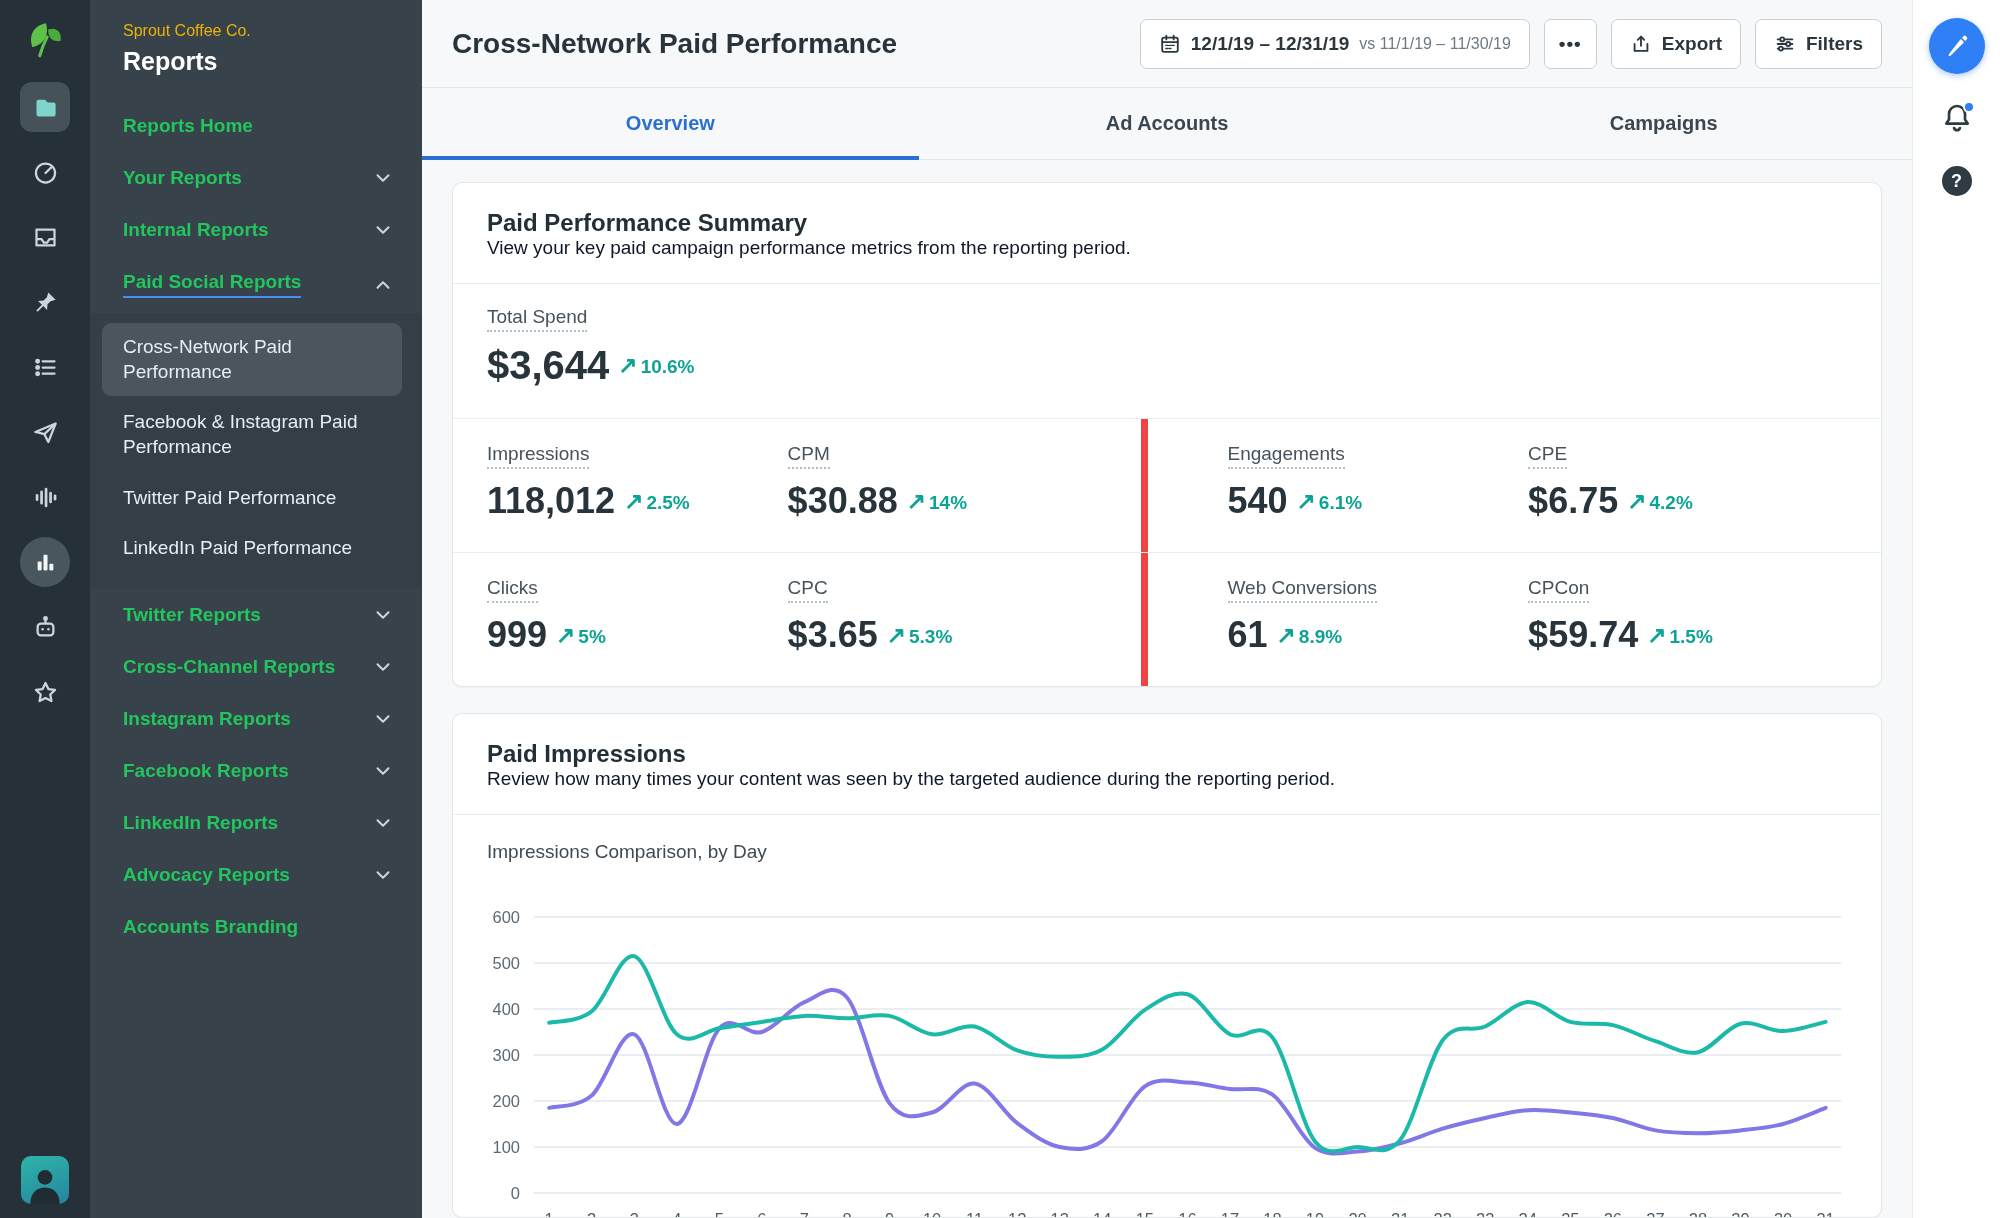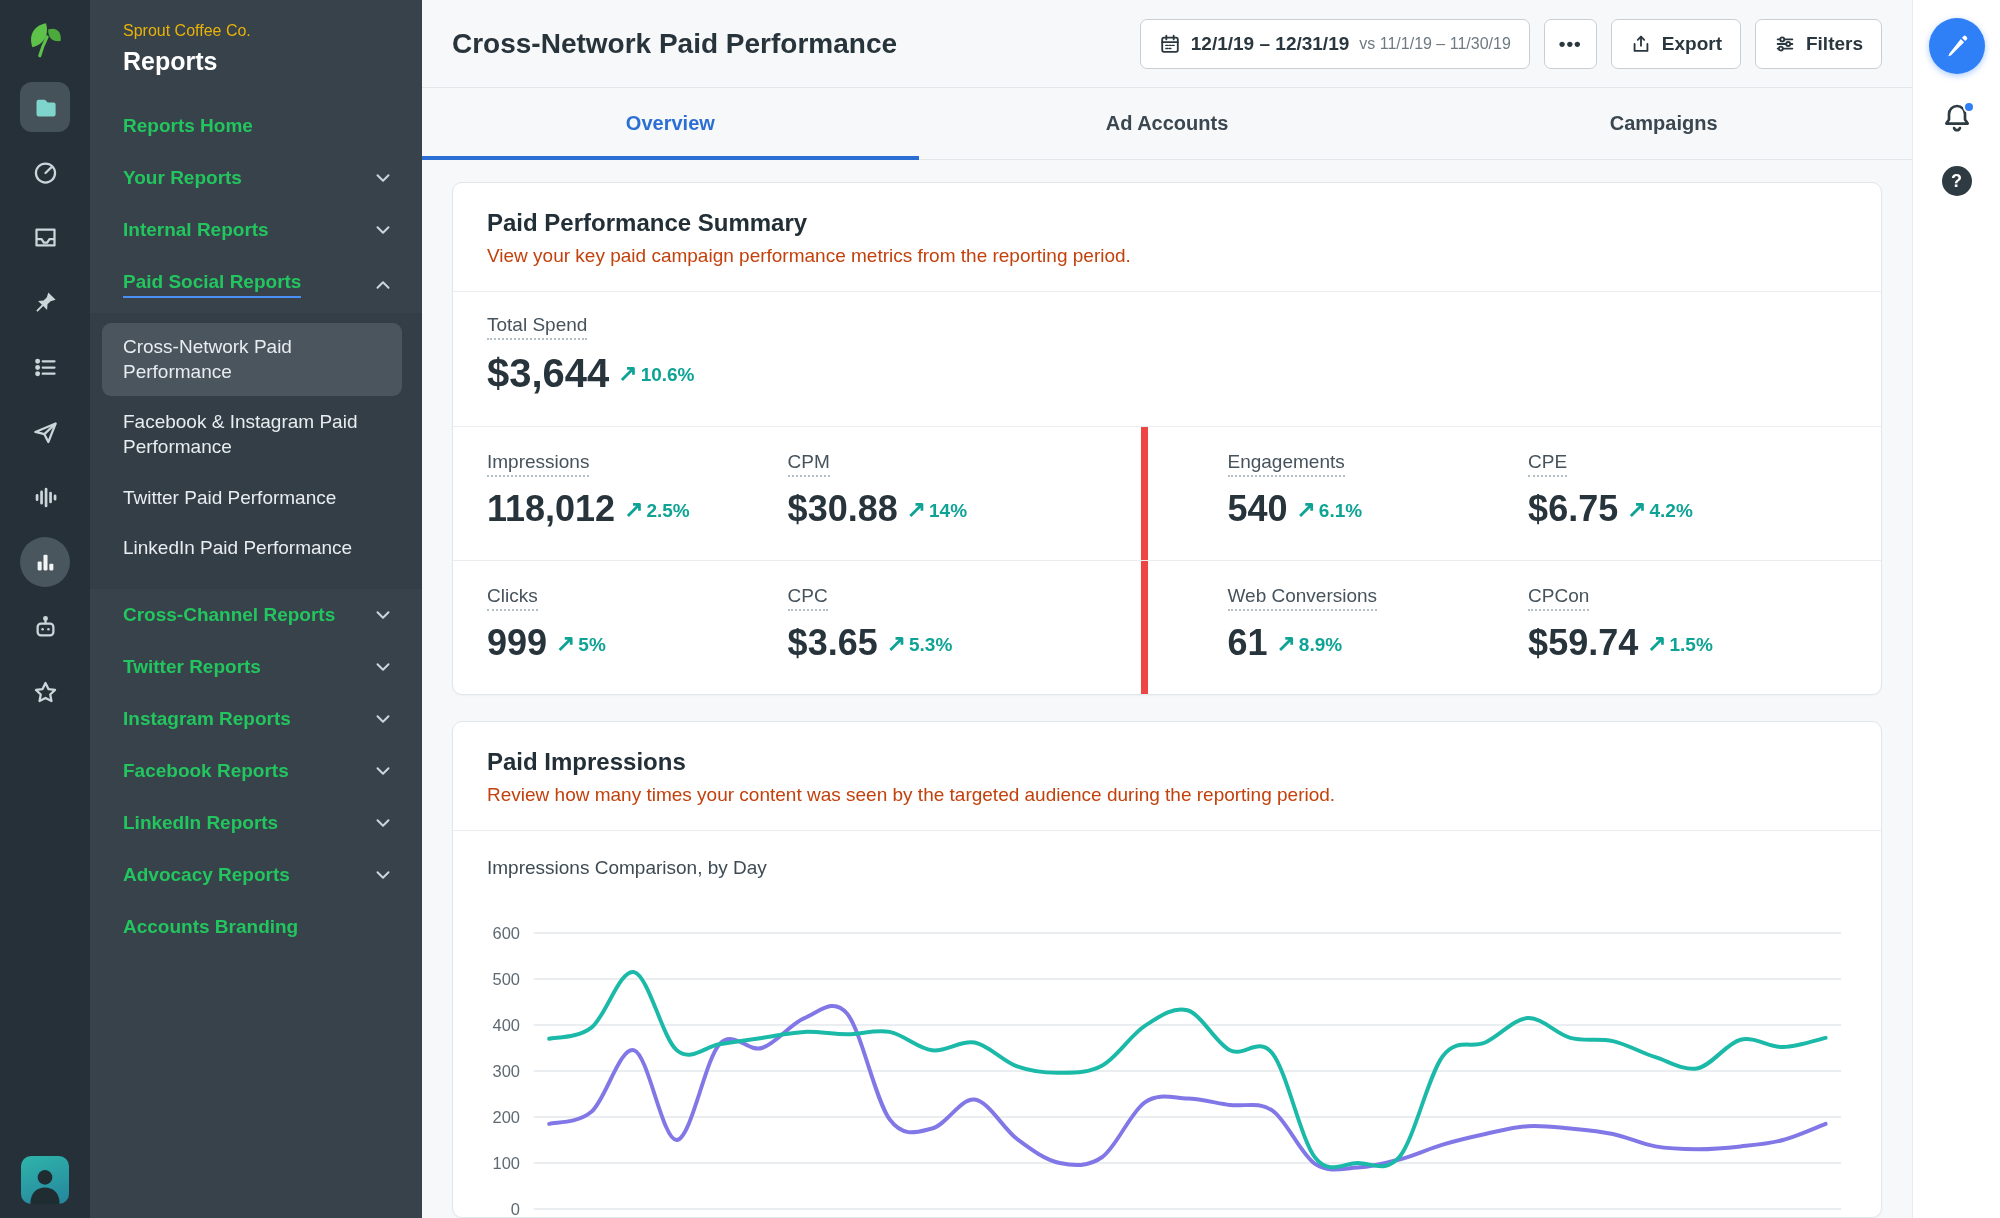--- a/index.html
+++ b/index.html
@@ -41,21 +41,21 @@
 
   .tabs { display: flex; height: 72px; flex-shrink: 0; border-bottom: 1px solid #e2e7ea; }
   .tab { flex: 1; display: flex; align-items: center; justify-content: center; font-size: 20px; font-weight: bold; color: #3a4750; position: relative; cursor: pointer; }
   .tab.active { color: #2c6fd4; }
   .tab.active::after { content: ""; position: absolute; left: 0; right: 0; bottom: -1px; height: 4px; background: #2c6fd4; }
 
   .content { flex: 1; overflow: hidden; padding: 22px 30px 0; display: flex; flex-direction: column; gap: 26px; }
   .card { background: #fff; border: 1px solid #e2e7ea; border-radius: 10px; box-shadow: 0 1px 2px rgba(20,30,40,.04); }
   .card-head { padding: 26px 34px 24px; border-bottom: 1px solid #e9edef; }
   .card-title { font-size: 24px; font-weight: bold; color: #222f36; }
-  .card-sub { font-size: 19px; color: #c2410c; margin-top: 8px; }
+  .card-sub { font-size: 19px; color: #0f172a; margin-top: 0; }
 
   .total-row { padding: 22px 34px 30px; border-bottom: 1px solid #e9edef; }
   .metric-label { display: inline-block; font-size: 19px; color: #46535c; border-bottom: 2px dotted #b3bec5; padding-bottom: 2px; cursor: help; }
   .value-row { margin-top: 11px; display: flex; align-items: center; gap: 9px; }
   .total-value { font-size: 40px; font-weight: bold; color: #28343b; }
   .metric .value { font-size: 36px; font-weight: bold; color: #28343b; }
   .delta { color: #0fa396; font-size: 19px; font-weight: bold; display: inline-flex; align-items: baseline; gap: 3px; }
   .delta .arrow { font-size: 23px; }
 
   .m-row { display: flex; }
@@ -196,27 +196,27 @@
       </div>
       <div class="sub-item">
         <span>Twitter Paid Performance</span>
       </div>
       <div class="sub-item">
         <span>LinkedIn Paid Performance</span>
       </div>
     </div>
 
     <div class="sb-item">
+      <span class="lbl">Twitter Reports</span>
+      <svg class="chev" viewBox="0 0 24 24">
+          <path d="M6 9 l6 6 6-6" fill="none" stroke="currentColor" stroke-width="2.2" stroke-linecap="round" stroke-linejoin="round"></path>
+        </svg>
+    </div>
+    <div class="sb-item">
       <span class="lbl">Cross-Channel Reports</span>
-      <svg class="chev" viewBox="0 0 24 24">
-          <path d="M6 9 l6 6 6-6" fill="none" stroke="currentColor" stroke-width="2.2" stroke-linecap="round" stroke-linejoin="round"></path>
-        </svg>
-    </div>
-    <div class="sb-item">
-      <span class="lbl">Twitter Reports</span>
       <svg class="chev" viewBox="0 0 24 24">
           <path d="M6 9 l6 6 6-6" fill="none" stroke="currentColor" stroke-width="2.2" stroke-linecap="round" stroke-linejoin="round"></path>
         </svg>
     </div>
     <div class="sb-item">
       <span class="lbl">Instagram Reports</span>
       <svg class="chev" viewBox="0 0 24 24">
           <path d="M6 9 l6 6 6-6" fill="none" stroke="currentColor" stroke-width="2.2" stroke-linecap="round" stroke-linejoin="round"></path>
         </svg>
     </div>

